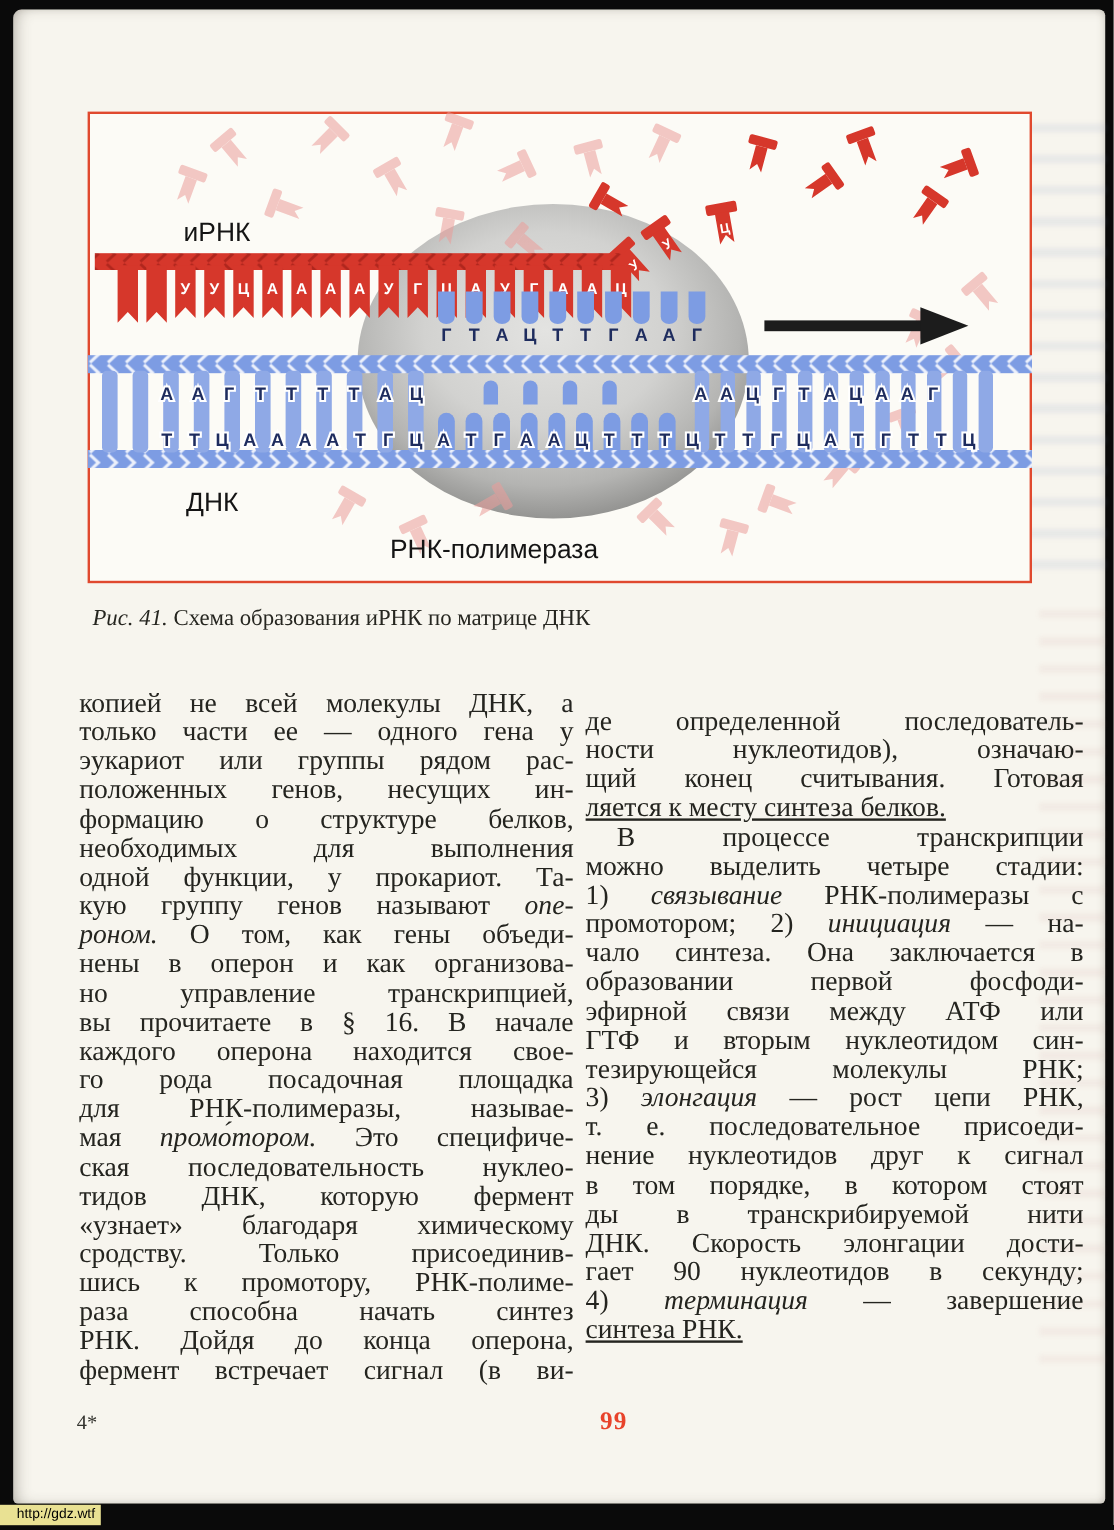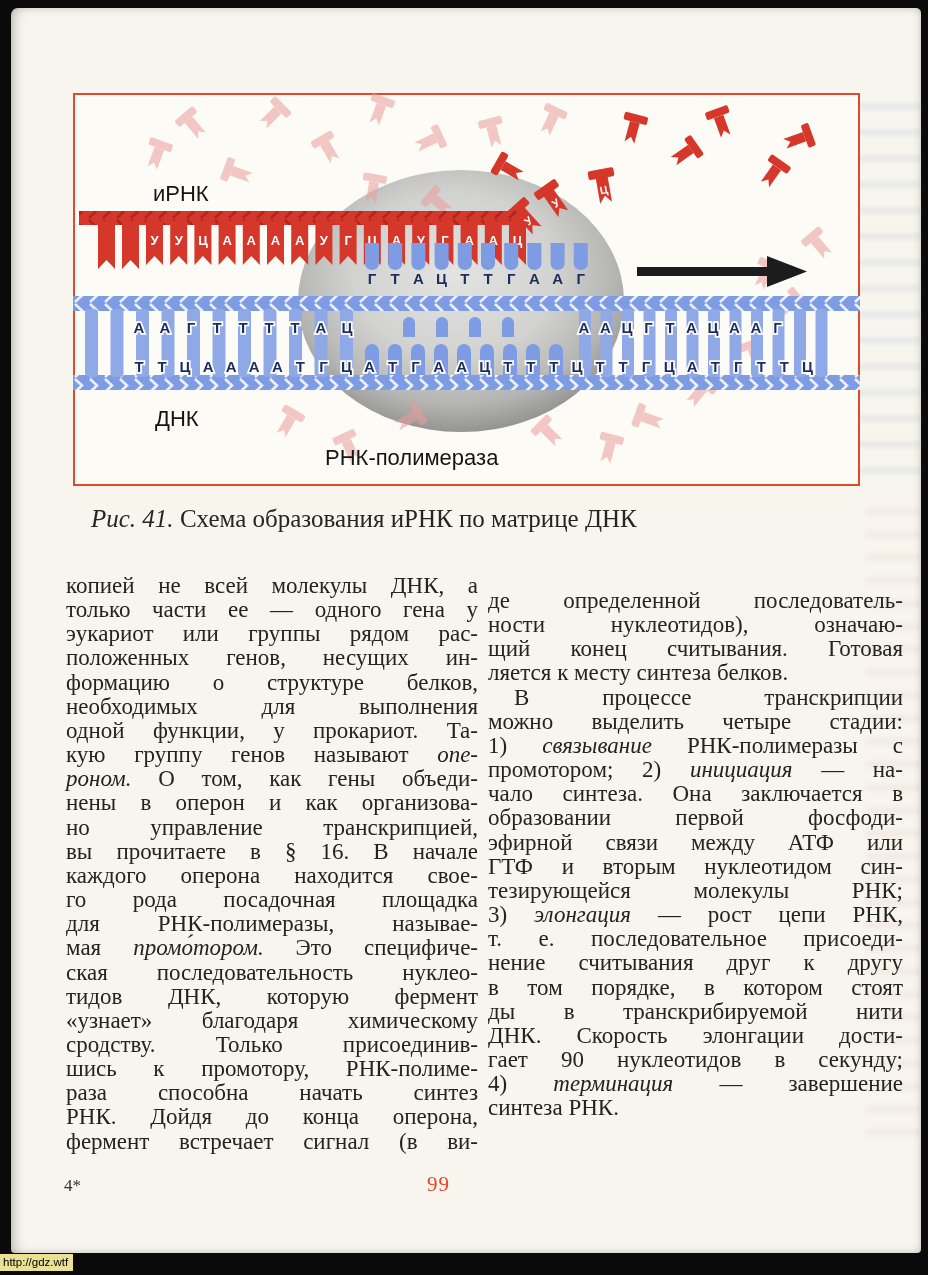--- a/index.html
+++ b/index.html
@@ -10,37 +10,37 @@
         box-shadow:inset 6px 0 14px -6px rgba(60,50,40,.45), inset -3px 0 8px -4px rgba(60,50,40,.3);}
   
   #fig-frame{position:absolute;left:62px;top:85px;width:787px;height:393px;
              border:2px solid #e0492e;box-sizing:border-box;background:#fcfbf6;}
   #fig-svg{position:absolute;left:62px;top:85px;width:787px;height:393px;}
   .bleed{position:absolute;filter:blur(2px);opacity:.55;pointer-events:none;
          background:repeating-linear-gradient(to bottom, rgba(125,145,190,.22) 0 7px, transparent 7px 26px);}
   .bleed2{position:absolute;filter:blur(2px);opacity:.4;pointer-events:none;
          background:repeating-linear-gradient(to bottom, rgba(190,120,120,.20) 0 7px, transparent 7px 23px);}
   
-  #caption{position:absolute;left:80px;top:497px;width:760px;font-size:25px;color:#262620;}
+  #caption{position:absolute;left:66px;top:497px;width:760px;font-size:19px;color:#262620;}
   #caption em{font-style:italic;}
   
   .col{position:absolute;top:566px;font-size:23px;line-height:24.15px;color:#24241f;}
   #col-left{left:55px;width:412px;}
   #col-right{left:477px;width:415px;margin-top:15px;}
   .line{text-align:justify;text-align-last:justify;white-space:normal;}
-  .line.noj{text-align-last:left;}
+  .line.noj{text-align-last:left;text-decoration:underline;}
   .line.ind{text-indent:26px;}
   .line em{font-style:italic;}
   
   #footnote{position:absolute;left:53px;top:1168px;font-size:17px;color:#33332e;}
-  #pagenum{position:absolute;left:416px;top:1164px;width:80px;text-align:left;
-           font-size:21px;font-weight:normal;color:#e8432b;letter-spacing:1px;}
+  #pagenum{position:absolute;left:432px;top:1164px;width:80px;text-align:right;
+           font-size:21px;font-weight:bold;color:#e8432b;letter-spacing:1px;}
   #watermark{position:absolute;left:0;top:1254px;height:17px;background:#e9e193;
              color:#000;font-family:"Liberation Sans",sans-serif;font-size:11.5px;
-             line-height:17px;padding:0 5px 0 3px;}
+             line-height:17px;padding:0 5px 0 14px;}
   svg text{font-family:"Liberation Sans",sans-serif;}
   .seq-letter{font-weight:bold;paint-order:stroke;}
 </style>
 </head>
 <body>
 
 <div id="page">
 
   <div class="bleed" style="left:645px;top:95px;width:195px;height:120px;"></div>
   <div class="bleed" style="left:66px;top:92px;width:200px;height:110px;"></div>
@@ -320,21 +320,21 @@
       <div class="line"><span>можно выделить четыре стадии:</span></div>
       <div class="line"><span>1) </span><em>связывание</em><span> РНК-полимеразы с</span></div>
       <div class="line"><span>промотором; 2) </span><em>инициация</em><span> — на-</span></div>
       <div class="line"><span>чало синтеза. Она заключается в</span></div>
       <div class="line"><span>образовании первой фосфоди-</span></div>
       <div class="line"><span>эфирной связи между АТФ или</span></div>
       <div class="line"><span>ГТФ и вторым нуклеотидом син-</span></div>
       <div class="line"><span>тезирующейся молекулы РНК;</span></div>
       <div class="line"><span>3) </span><em>элонгация</em><span> — рост цепи РНК,</span></div>
       <div class="line"><span>т. е. последовательное присоеди-</span></div>
-      <div class="line"><span>нение считывания друг к другу</span></div>
+      <div class="line"><span>нение нуклеотидов друг к сигнал</span></div>
       <div class="line"><span>в том порядке, в котором стоят</span></div>
       <div class="line"><span>ды в транскрибируемой нити</span></div>
       <div class="line"><span>ДНК. Скорость элонгации дости-</span></div>
       <div class="line"><span>гает 90 нуклеотидов в секунду;</span></div>
       <div class="line"><span>4) </span><em>терминация</em><span> — завершение</span></div>
       <div class="line noj"><span>синтеза РНК.</span></div>
     </div>
 
   <div id="footnote">4*</div>
   <div id="pagenum">99</div>

